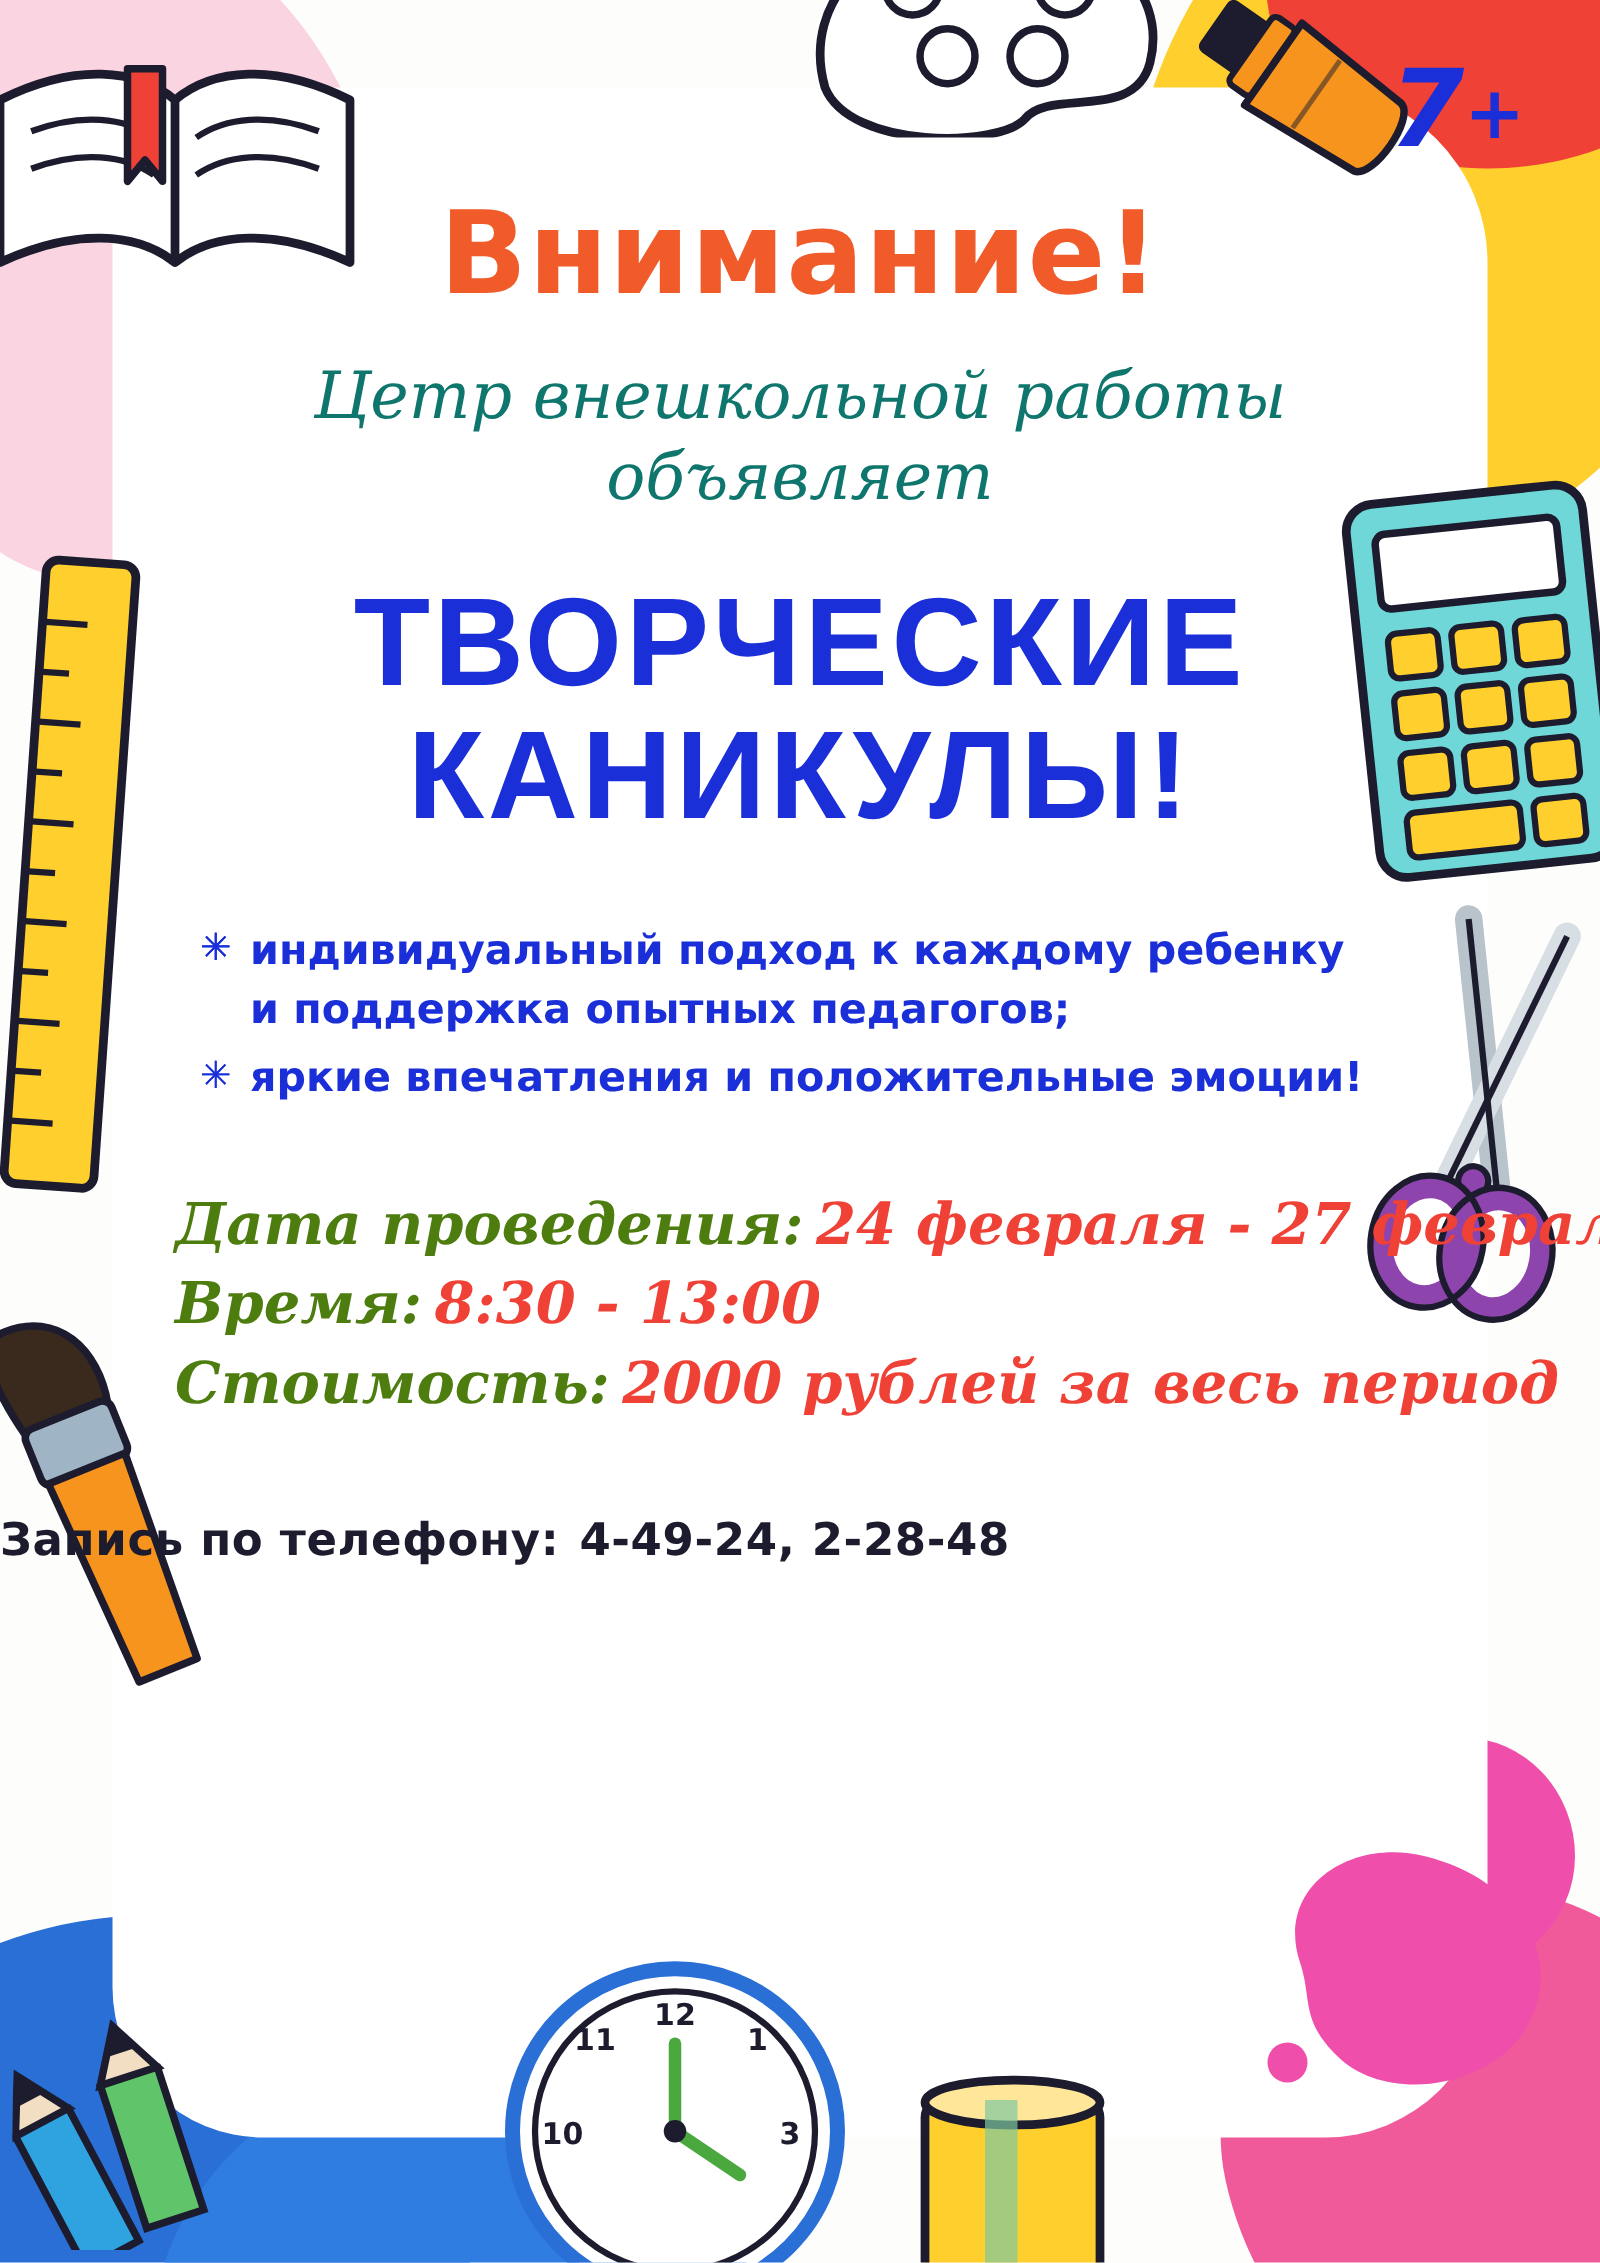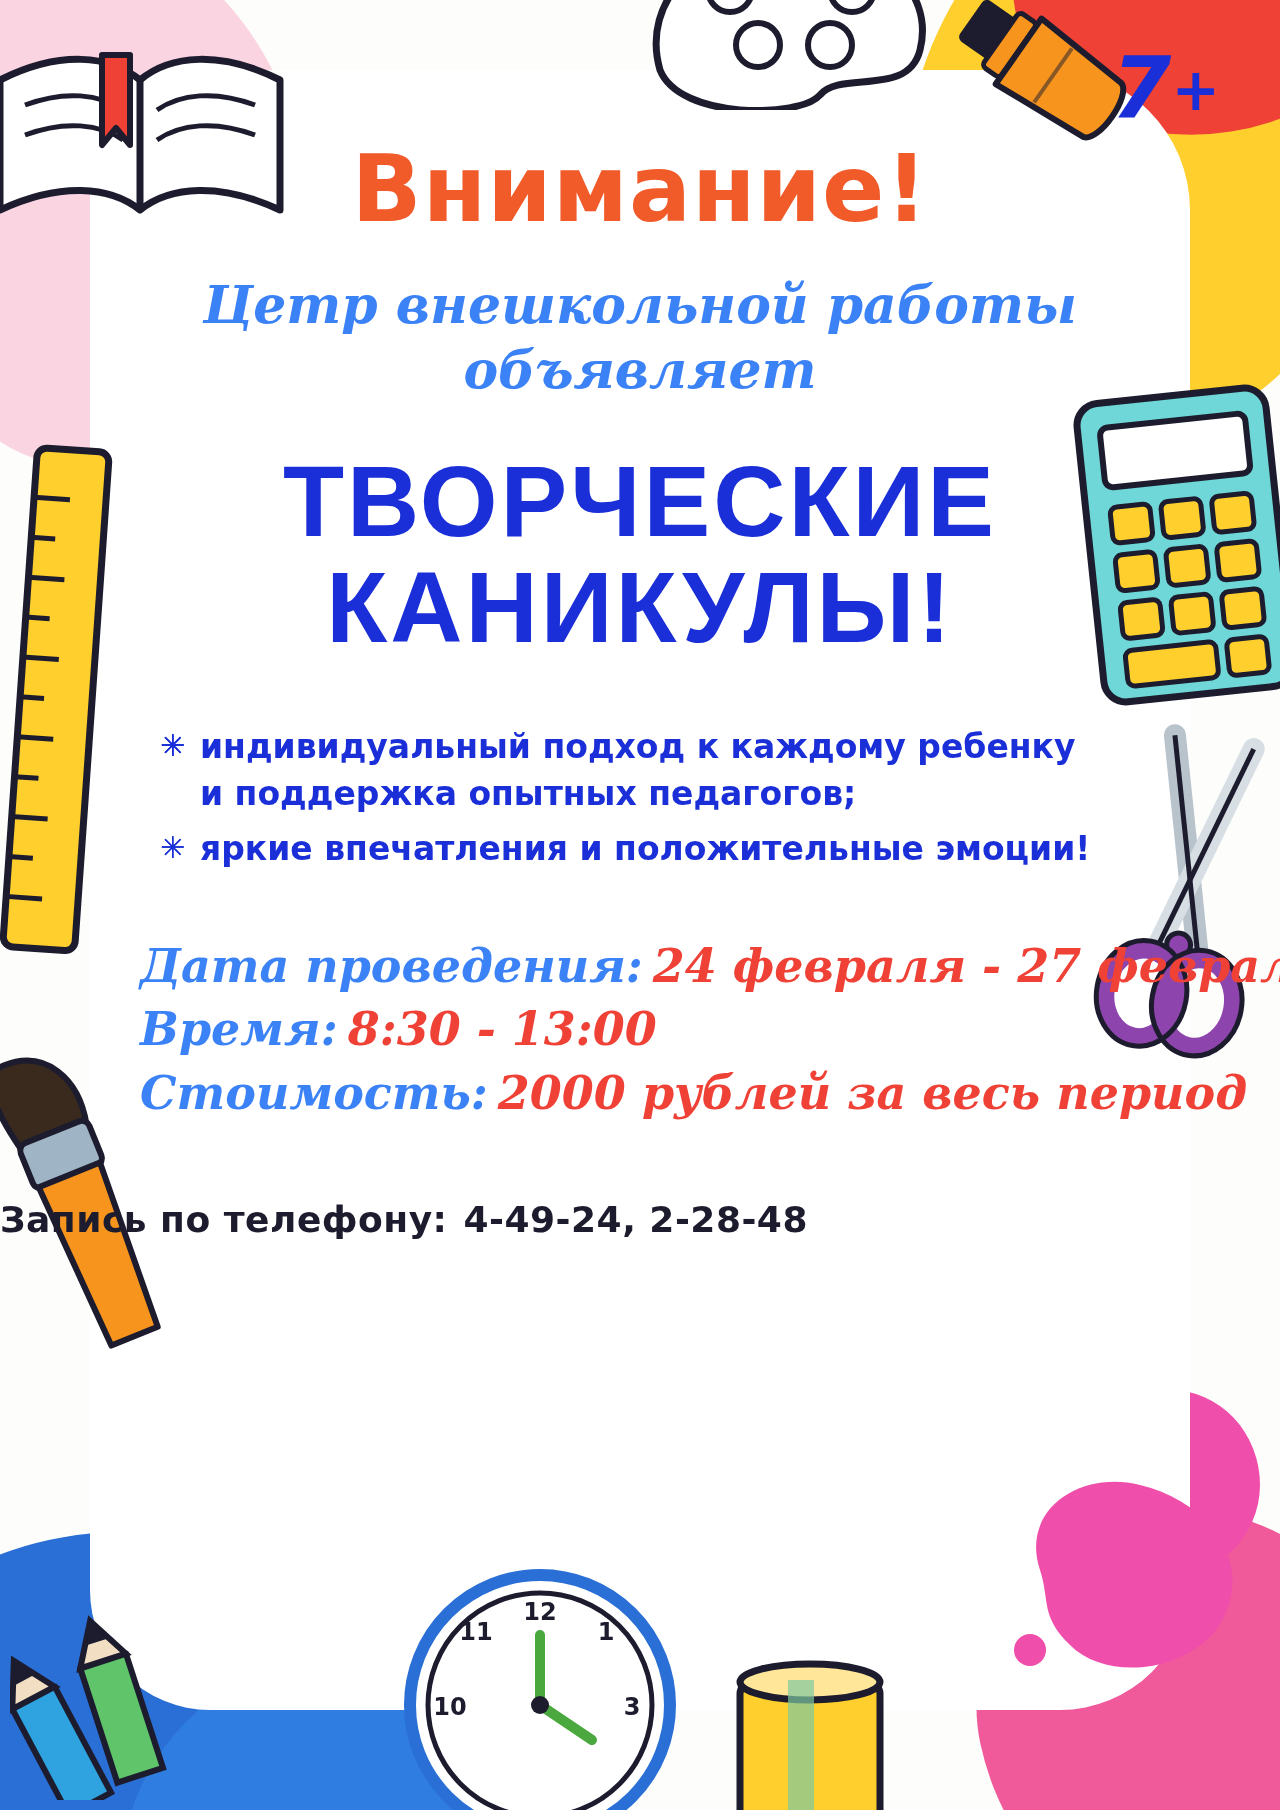--- a/index.html
+++ b/index.html
@@ -133,43 +133,43 @@
   .age-badge .plus {
     font-size: 58px;
     margin-top: 16px;
     margin-left: 2px;
   }
 
   
   .content {
     position: absolute;
     left: 0;
-    top: 4px;
+    top: 17px;
     width: 1280px;
     z-index: 5;
   }
 
   .attention {
     text-align: center;
     margin-top: 140px;
     color: #f15a29;
     font-family: "DejaVu Sans", sans-serif;
     font-weight: bold;
     font-size: 92px;
     line-height: 1;
     letter-spacing: 1px;
   }
 
   .subtitle {
     text-align: center;
     margin-top: 36px;
-    color: #3b82f6;
+    color: #0f766e;
     font-family: "DejaVu Serif", serif;
     font-style: italic;
-    font-weight: bold;
+    font-weight: normal;
     font-size: 52px;
     line-height: 1.25;
     padding: 0 160px;
   }
 
   .maintitle {
     text-align: center;
     margin-top: 46px;
     color: #1a2fd8;
     font-family: Liberation Sans, sans-serif;
@@ -205,21 +205,21 @@
 
   .details {
     margin: 62px 0 0 140px;
     font-family: "DejaVu Serif", serif;
     font-style: italic;
     font-weight: bold;
     font-size: 46px;
     line-height: 1.38;
   }
   .details .row { white-space: nowrap; }
-  .details .label { color: #3b82f6; }
+  .details .label { color: #4d7c0f; }
   .details .value { color: #ef4136; margin-left: 10px; }
 
   .phone {
     margin-top: 74px;
     color: #1c1c2e;
     font-family: "DejaVu Sans", sans-serif;
     font-weight: bold;
     font-size: 36px;
     letter-spacing: 0.5px;
   }

